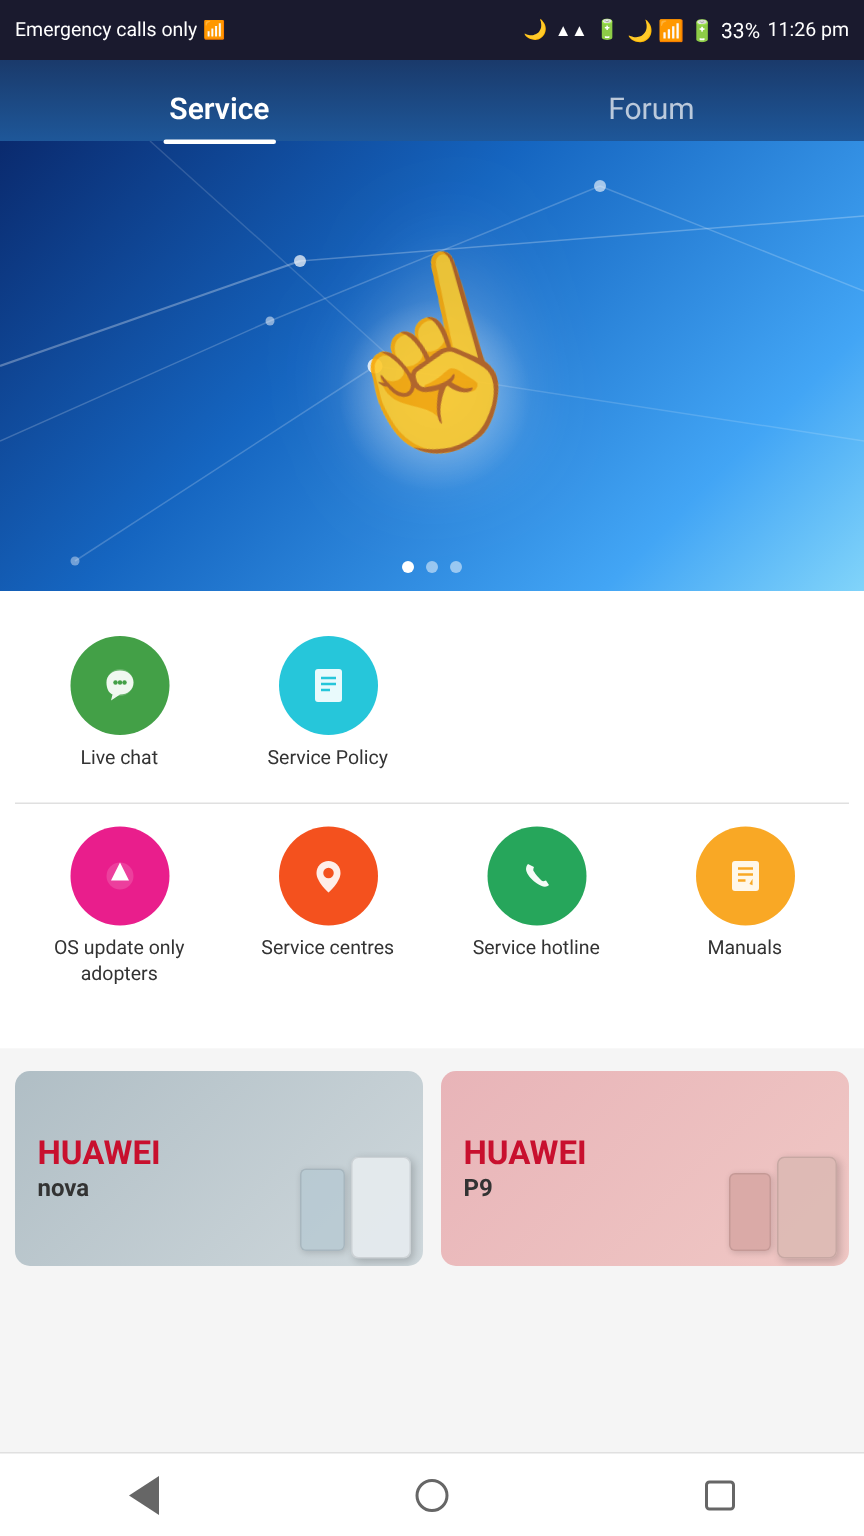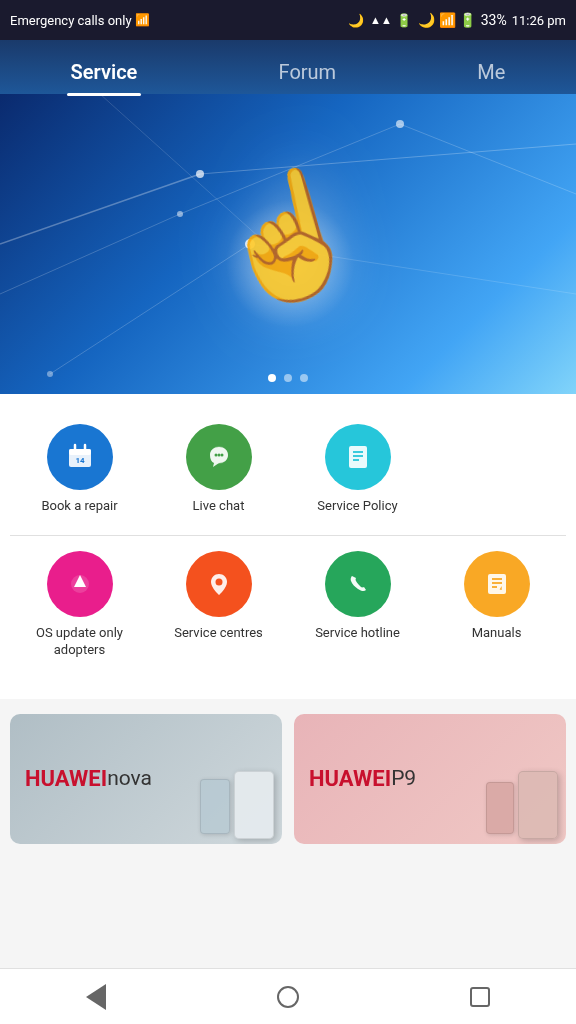--- a/index.html
+++ b/index.html
@@ -179,31 +179,31 @@
       cursor: pointer;
     }
     .card-nova {
       background: linear-gradient(135deg, #b0bec5 0%, #cfd8dc 100%);
     }
     .card-p9 {
       background: linear-gradient(135deg, #e8b4b8 0%, #f0c8c5 100%);
     }
     .card-brand {
       display: flex;
-      flex-direction: row;
+      flex-direction: column;
     }
     .brand-huawei {
       font-size: 22px;
       font-weight: 700;
       color: #c8102e;
     }
     .brand-model {
-      font-size: 21px;
+      font-size: 16px;
       color: #333;
-      font-weight: 400;
+      font-weight: 700;
     }
     .phones-group {
       display: flex;
       align-items: flex-end;
       gap: 4px;
       position: absolute;
       right: 8px;
       bottom: 5px;
     }
     .phone-big {
@@ -282,23 +282,20 @@
     <span>11:26 pm</span>
   </div>
 </div>
 
 <div class="top-nav">
   <div class="nav-item active">
     <span>Service</span>
   </div>
   <div class="nav-item">
     <span>Forum</span>
-  </div>
-  <div class="nav-item">
-    <span>Me</span>
   </div>
 </div>
 
 <div class="hero">
 
   <div class="hero-lines">
     <svg viewBox="0 0 576 300" xmlns="http://www.w3.org/2000/svg">
 
       <line x1="0" y1="150" x2="200" y2="80" stroke="rgba(255,255,255,0.3)" stroke-width="1.5"></line>
       <line x1="200" y1="80" x2="576" y2="50" stroke="rgba(255,255,255,0.25)" stroke-width="1"></line>
@@ -329,32 +326,20 @@
     <div class="hero-dot active"></div>
     <div class="hero-dot"></div>
     <div class="hero-dot"></div>
   </div>
 </div>
 
 <div class="grid-section">
   <div class="icon-grid">
 
 
-    <div class="icon-item">
-      <div class="icon-circle ic-blue">
-        <svg width="32" height="32" viewBox="0 0 32 32" fill="none">
-            <rect x="5" y="8" width="22" height="18" rx="2" fill="white" opacity="0.9"></rect>
-            <rect x="5" y="8" width="22" height="6" rx="2" fill="white"></rect>
-            <line x1="11" y1="4" x2="11" y2="10" stroke="white" stroke-width="2.5" stroke-linecap="round"></line>
-            <line x1="21" y1="4" x2="21" y2="10" stroke="white" stroke-width="2.5" stroke-linecap="round"></line>
-            <text x="16" y="22" text-anchor="middle" font-size="8" fill="#1976d2" font-weight="bold">14</text>
-          </svg>
-      </div>
-      <span class="icon-label">Book a repair</span>
-    </div>
 
     <div class="icon-item">
       <div class="icon-circle ic-green">
         <svg width="32" height="32" viewBox="0 0 32 32" fill="none">
             <circle cx="16" cy="14" r="9" fill="white" opacity="0.2"></circle>
             <path d="M7 14 C7 9 11 6 16 6 C21 6 25 9 25 14 C25 19 21 22 16 22 L10 26 L11 22 C8.5 21 7 18 7 14Z" fill="white" opacity="0.9"></path>
             <circle cx="13" cy="14" r="1.5" fill="#43a047"></circle>
             <circle cx="16" cy="14" r="1.5" fill="#43a047"></circle>
             <circle cx="19" cy="14" r="1.5" fill="#43a047"></circle>
           </svg>

